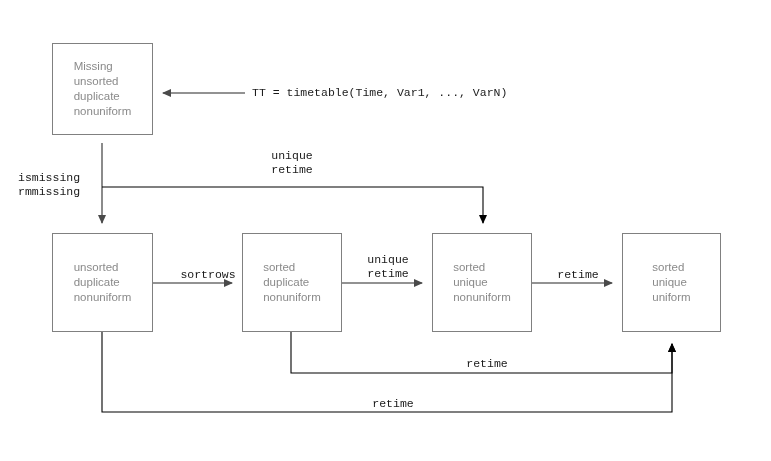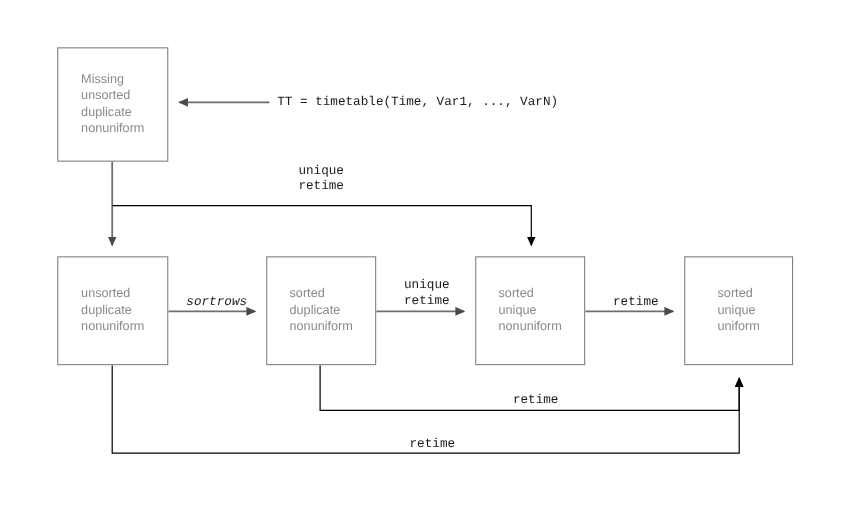--- a/index.html
+++ b/index.html
@@ -91,21 +91,21 @@
 
     <g>
       <path d="M291,332 L291,373 L672,373 L672,344" stroke="#000000" stroke-width="1.1" fill="none" marker-end="url(#arrow-black)"></path>
     </g>
 
     <g>
       <path d="M102,332 L102,412 L672,412 L672,344" stroke="#000000" stroke-width="1.1" fill="none" marker-end="url(#arrow-black)"></path>
     </g>
   </svg>
 
-  <div class="node" style="left:52px; top:43px; width:101px; height:104px;">
+  <div class="node" style="left:52px; top:43px; width:101px; height:92px;">
     <span class="node-label">Missing
 unsorted
 duplicate
 nonuniform</span>
   </div>
 
   <div class="node" style="left:52px; top:233px; width:101px; height:99px;">
     <span class="node-label">unsorted
 duplicate
 nonuniform</span>
@@ -124,25 +124,27 @@
   </div>
 
   <div class="node" style="left:622px; top:233px; width:99px; height:99px;">
     <span class="node-label">sorted
 unique
 uniform</span>
   </div>
 
   <div class="code-label" style="left:252px; top:86px;text-align:right;">TT = timetable(Time, Var1, ..., VarN)</div>
 
+  <div class="code-label" style="left:18px; top:171px;">ismissing
+rmmissing</div>
 
   <div class="code-label center" style="left:292px; top:149px;">unique
 retime</div>
 
-  <div class="code-label center" style="left:197px; top:268px;font-style:italic;">sortrows</div>
+  <div class="code-label center" style="left:208px; top:268px;">sortrows</div>
 
   <div class="code-label center" style="left:388px; top:253px;">unique
 retime</div>
 
   <div class="code-label center" style="left:578px; top:268px;">retime</div>
 
   <div class="code-label center" style="left:487px; top:357px;">retime</div>
 
   <div class="code-label center" style="left:393px; top:397px;">retime</div>
 

